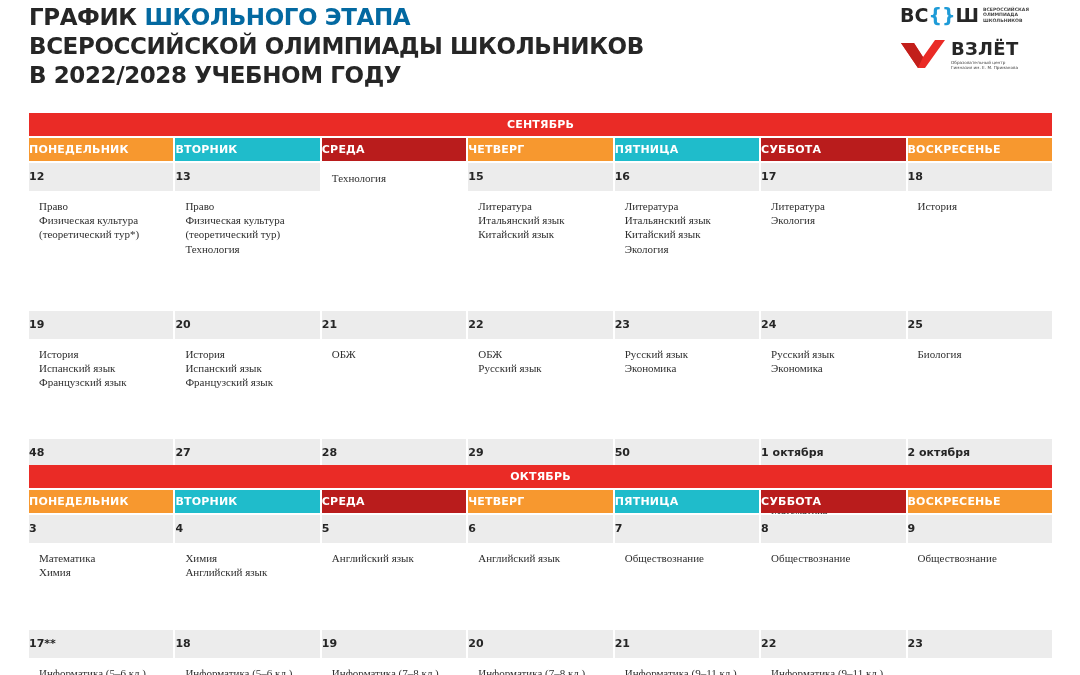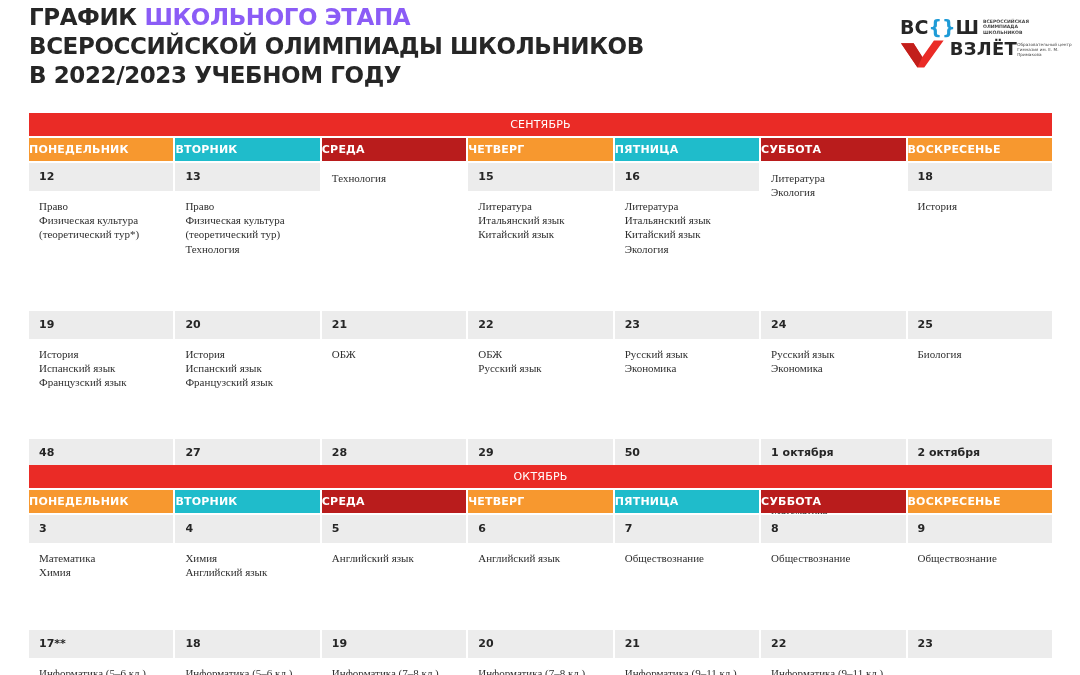--- a/index.html
+++ b/index.html
@@ -1,57 +1,57 @@
 <!DOCTYPE html>
 <html><head>
 <meta charset="utf-8">
 <style>
   * { box-sizing: border-box; margin: 0; padding: 0; }
   html, body { width: 1080px; height: 675px; background: #ffffff; overflow: hidden; }
   body { position: relative; font-family: "DejaVu Sans", sans-serif; color: #2a2a2a; }
 
   .title { position: absolute; left: 29px; top: 3px; font-family: "DejaVu Sans", sans-serif;
            font-weight: bold; font-size: 23px; line-height: 29px; color: #262626; letter-spacing: -0.4px; }
-  .title .accent { color: #8b5cf6; }
-
-  .logo-vsosh { position: absolute; left: 900px; top: 16px; height: 22px; display: flex; align-items: center; gap: 4px; justify-content: center; }
+  .title .accent { color: #0369a1; }
+
+  .logo-vsosh { position: absolute; left: 900px; top: 4px; height: 22px; display: flex; align-items: center; gap: 4px; justify-content: center; }
   .vsosh-mark { font-family: "DejaVu Sans", sans-serif; font-weight: bold; font-size: 19px; letter-spacing: 0px; color: #262626; line-height: 22px; }
   .vsosh-mark .brace { color: #1e9bd7; }
   .vsosh-sub { font-size: 4.6px; line-height: 5.6px; font-weight: bold; color: #444; text-transform: uppercase; }
 
   .logo-vzlet { position: absolute; left: 901px; top: 40px; height: 30px; display: flex; align-items: flex-start; gap: 6px; }
   .vzlet-mark { width: 44px; height: 28px; }
-  .vzlet-text { display: flex; flex-direction: row; justify-content: space-between; }
+  .vzlet-text { display: flex; flex-direction: column; justify-content: space-between; }
   .vzlet-name { font-weight: bold; font-size: 18px; line-height: 18px; color: #262626; letter-spacing: 0.3px; }
   .vzlet-sub { font-size: 4.2px; line-height: 5px; color: #444; margin-top: 2px; }
 
   .month { position: absolute; left: 29px; width: 1023px; }
-  .month-bar { height: 23px; background: #ea2b26; color: #fff; font-weight: normal; font-size: 11px;
+  .month-bar { height: 23px; background: #ea2b26; color: #fff; font-weight: bold; font-size: 11px;
                text-align: center; line-height: 23px; letter-spacing: 0.2px; }
   .day-row { display: flex; margin-top: 2px; gap: 2px; }
   .day-head { flex: 1; height: 23px; color: #fff; font-weight: bold; font-size: 11px; line-height: 23px;
               letter-spacing: 0.2px; }
   .c-orange { background: #f7982f; }
   .c-teal { background: #1fbccb; }
   .c-purple { background: #b91c1c; }
 
   .week { display: flex; gap: 2px; margin-top: 2px; }
   .cell { flex: 1; }
   .date { height: 28px; background: #ececec; font-weight: bold; font-size: 11px; line-height: 28px;
-          padding-left: 10px; color: #262626; }
+          padding-left: 0; color: #262626; }
   .subjects { padding: 8px 0 0 10px; font-size: 11px; line-height: 14.2px; color: #2f2f2f; }
   .subjects div { white-space: nowrap; font-family: Liberation Serif, serif; }
 </style>
 </head>
 <body>
 
 <div class="title">
   <div><span>ГРАФИК </span><span class="accent">ШКОЛЬНОГО ЭТАПА</span></div>
   <div>ВСЕРОССИЙСКОЙ ОЛИМПИАДЫ ШКОЛЬНИКОВ</div>
-  <div>В 2022/2023 УЧЕБНОМ ГОДУ</div>
+  <div>В 2022/2028 УЧЕБНОМ ГОДУ</div>
 </div>
 
 <div class="logo-vsosh">
   <div class="vsosh-mark"><span>ВС</span><span class="brace">{</span><span class="brace">}</span><span>Ш</span></div>
   <div class="vsosh-sub">
     <div>Всероссийская</div>
     <div>олимпиада</div>
     <div>школьников</div>
   </div>
 </div>
@@ -116,20 +116,21 @@
         <div class="cell" style="height: 146px;">
           <div class="date">16</div>
           <div class="subjects">
             <div>Литература</div>
             <div>Итальянский язык</div>
             <div>Китайский язык</div>
             <div>Экология</div>
           </div>
         </div>
         <div class="cell" style="height: 146px;">
+          <div class="date">17</div>
           <div class="subjects">
             <div>Литература</div>
             <div>Экология</div>
           </div>
         </div>
         <div class="cell" style="height: 146px;">
           <div class="date">18</div>
           <div class="subjects">
             <div>История</div>
           </div>

